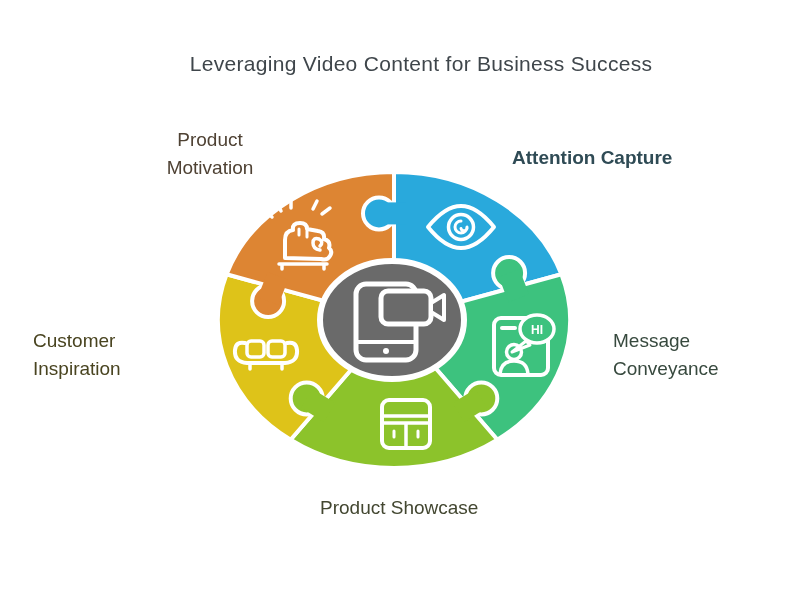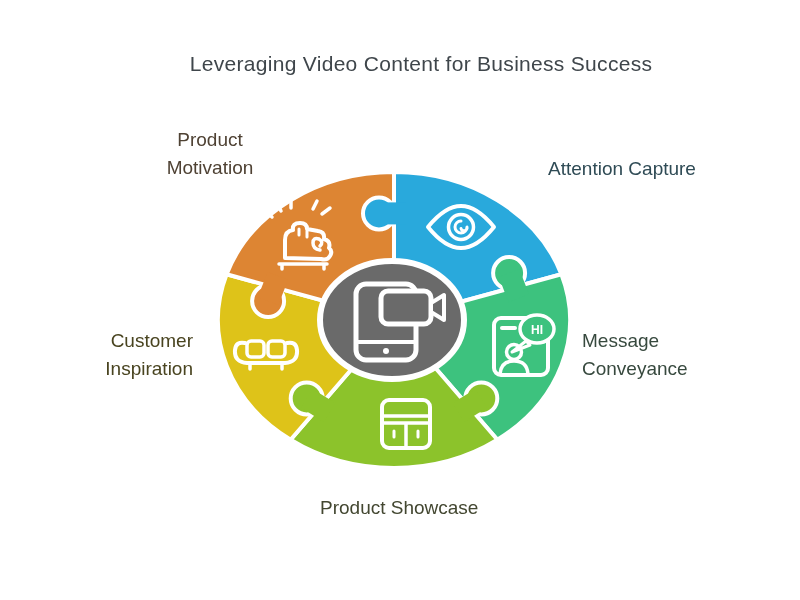--- a/index.html
+++ b/index.html
@@ -7,24 +7,24 @@
     position:relative;width:800px;height:600px;background:#ffffff;overflow:hidden;
     font-family:"Liberation Sans", sans-serif;
   }
   .title{
     position:absolute;top:52px;left:0;width:800px;text-align:center;
     font-size:21px;letter-spacing:.3px;font-weight:400;margin-left:21px;
   }
   .puzzle-svg{position:absolute;top:0;left:0;}
   .seg-label{position:absolute;font-size:19px;line-height:28px;font-weight:400;}
   .lbl-purchase{left:140px;top:126px;width:140px;text-align:center;}
-  .lbl-attention{left:512px;top:155px;width:220px;text-align:center;}
-  .lbl-message{left:582px;top:327px;width:170px;text-align:left;}
+  .lbl-attention{left:512px;top:144px;width:220px;text-align:left;font-weight:bold;}
+  .lbl-message{left:613px;top:327px;width:170px;text-align:left;}
   .lbl-product{left:320px;top:494px;width:160px;text-align:left;}
-  .lbl-customer{left:33px;top:327px;width:160px;text-align:right;}
+  .lbl-customer{left:33px;top:327px;width:160px;text-align:left;}
   .bubble-text{font-family:"Liberation Sans", sans-serif;font-weight:bold;font-size:12px;}
 </style>
 </head>
 <body>
 
 <div class="stage">
 
   <div class="title" style="color: rgb(63, 70, 75);">Leveraging Video Content for Business Success</div>
 
   <svg class="puzzle-svg" width="800" height="600" viewBox="0 0 800 600">

